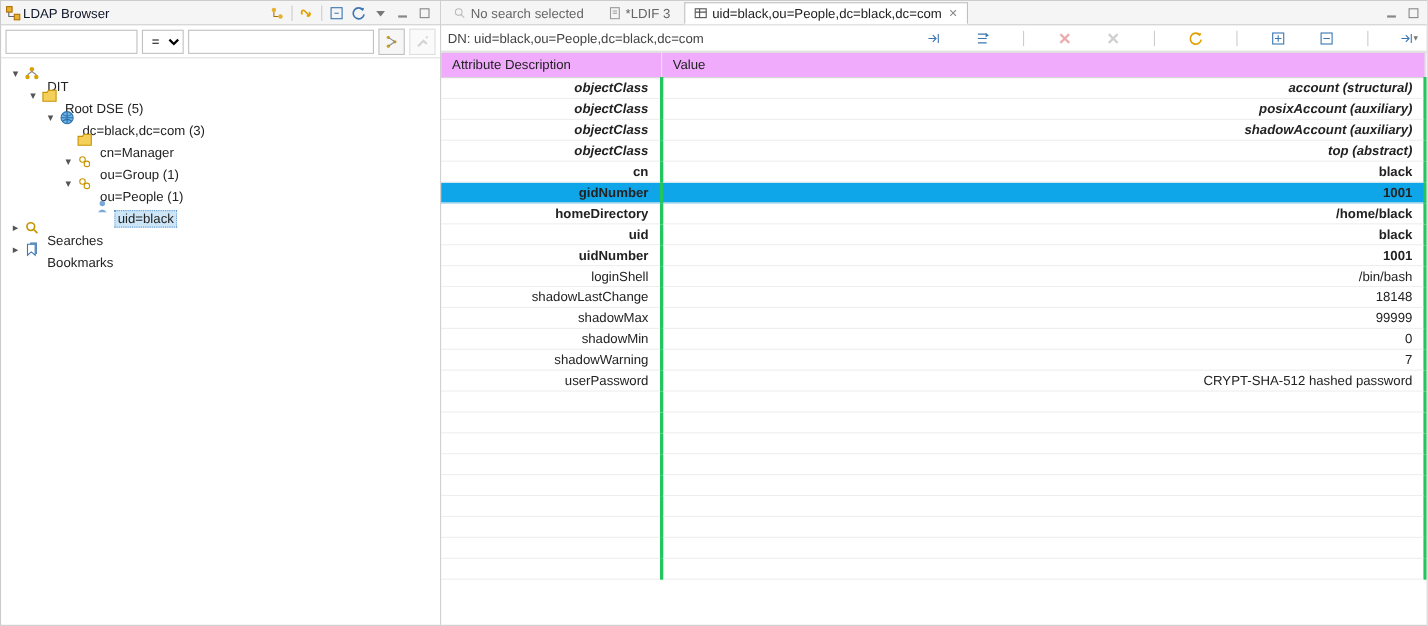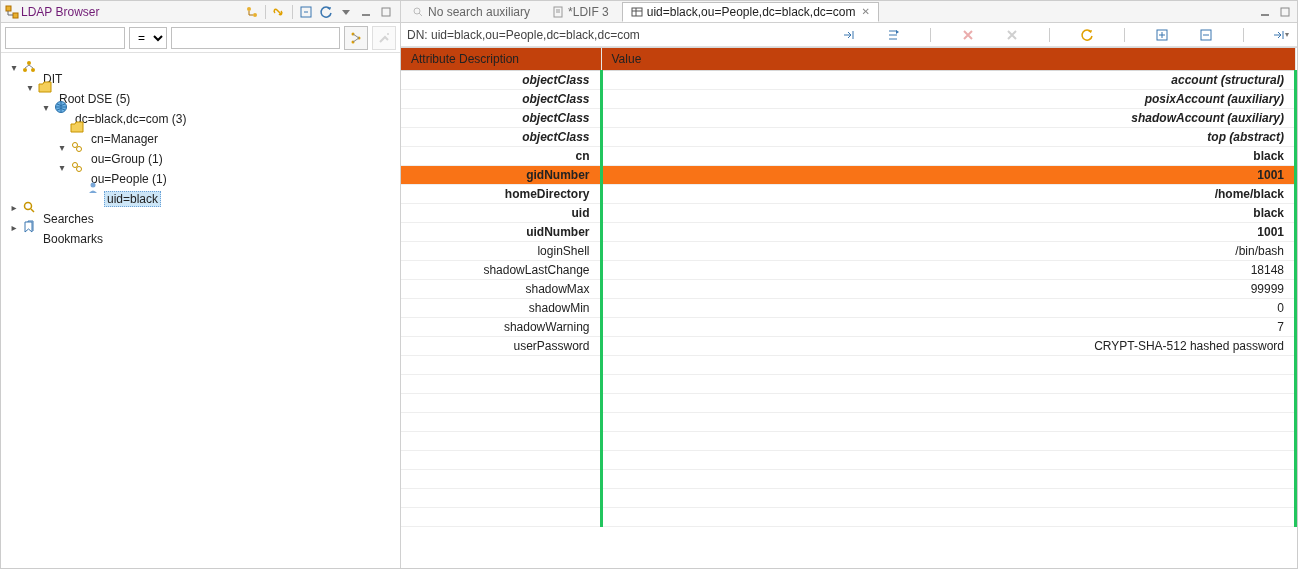--- a/index.html
+++ b/index.html
@@ -1,21 +1,21 @@
 <!DOCTYPE html>
 <html><head>
 <meta charset="utf-8">
 <style>
   * { box-sizing: border-box; }
   html, body { margin: 0; padding: 0; font-family: "Segoe UI", Tahoma, sans-serif; font-size: 12px; color: #222; background: #fff; }
   .app { display: flex; width: 1298px; height: 569px; border: 1px solid #ccc; }
   
   .left { width: 400px; display: flex; flex-direction: column; border-right: 1px solid #d0d0d0; }
   .panel-header { height: 22px; display: flex; align-items: center; padding: 0 4px; background: #f5f5f5; border-bottom: 1px solid #d0d0d0; }
-  .panel-title { color: #701a75; font-weight: normal; margin-left: 2px; }
+  .panel-title { color: #0f172a; font-weight: normal; margin-left: 2px; }
   .panel-header .spacer { flex: 1; }
   .panel-header .iconbtn, .tabbar .iconbtn, .dnbar .iconbtn { display: inline-flex; align-items: center; justify-content: center; width: 18px; height: 18px; margin: 0 1px; cursor: pointer; }
   .vsep { width: 1px; height: 14px; background: #ccc; margin: 0 3px; }
   .filterbar { height: 30px; display: flex; align-items: center; padding: 2px 4px; border-bottom: 1px solid #e0e0e0; gap: 4px; }
   .filterbar select, .filterbar input { height: 22px; border: 1px solid #c0c0c0; background: #fff; font: inherit; padding: 0 4px; }
   .filterbar .combo1 { width: 120px; }
   .filterbar .op { width: 38px; }
   .filterbar .combo2 { flex: 1; }
   .filterbar .btn { width: 24px; height: 24px; border: 1px solid #c0c0c0; background: #f6f6f6; display: inline-flex; align-items: center; justify-content: center; cursor: pointer; }
   .filterbar .btn.disabled { opacity: 0.5; cursor: default; }
@@ -32,26 +32,26 @@
   .tabbar { height: 22px; display: flex; align-items: center; background: #f5f5f5; border-bottom: 1px solid #d0d0d0; padding: 0 2px; }
   .tab { display: inline-flex; align-items: center; height: 20px; padding: 0 8px; margin-right: 4px; border: 1px solid transparent; color: #666; cursor: pointer; }
   .tab.active { background: #fff; border: 1px solid #c0c0c0; border-bottom: 1px solid #fff; color: #222; justify-content: space-between; }
   .tab .ic { margin-right: 4px; }
   .tab .close { margin-left: 6px; font-size: 10px; color: #888; }
   .tabbar .spacer { flex: 1; }
   .dnbar { height: 24px; display: flex; align-items: center; padding: 0 6px; border-bottom: 1px solid #e0e0e0; color: #444; gap: 24px; }
   .dnbar .spacer { flex: 1; }
   .grid { flex: 1; overflow: auto; border-top: 1px solid #d8d8d8; }
   table.attrs { width: 100%; border-collapse: collapse; table-layout: fixed; }
-  table.attrs th { text-align: left; font-weight: normal; padding: 4px 10px; background: #c2410c; border-bottom: 1px solid #d8d8d8; border-right: 1px solid #e6e6e6; }
+  table.attrs th { text-align: left; font-weight: normal; padding: 4px 10px; background: #f0abfc; border-bottom: 1px solid #d8d8d8; border-right: 1px solid #e6e6e6; }
   table.attrs td { padding: 2px 10px; border-bottom: 1px solid #eee; border-right: 3px solid #22c55e; height: 18px; text-align: right; }
   table.attrs td.attr { padding-left: 16px; }
   table.attrs tr.bold td { font-weight: bold; }
   table.attrs tr.ital td { font-style: italic; font-weight: bold; }
-  table.attrs tr.sel td { background: #f97316; }
+  table.attrs tr.sel td { background: #0ea5e9; }
   table.attrs col.c1 { width: 200px; }
   svg { display: block; }
 </style>
 </head>
 <body>
 
 <div class="app">
 
   <div class="left">
     <div class="panel-header">
@@ -223,21 +223,21 @@
 
   <div class="right">
     <div class="tabbar">
       <div class="tab">
         <span class="ic">
             <svg width="12" height="12">
               <circle cx="5" cy="5" r="3" fill="none" stroke="#bbb"></circle>
               <line x1="7" y1="7" x2="10" y2="10" stroke="#bbb"></line>
             </svg>
           </span>
-        <span>No search auxiliary</span>
+        <span>No search selected</span>
       </div>
       <div class="tab">
         <span class="ic">
             <svg width="12" height="12">
               <rect x="2" y="1" width="8" height="10" fill="none" stroke="#999"></rect>
               <line x1="4" y1="4" x2="8" y2="4" stroke="#999"></line>
               <line x1="4" y1="6" x2="8" y2="6" stroke="#999"></line>
             </svg>
           </span>
         <span>*LDIF 3</span>

